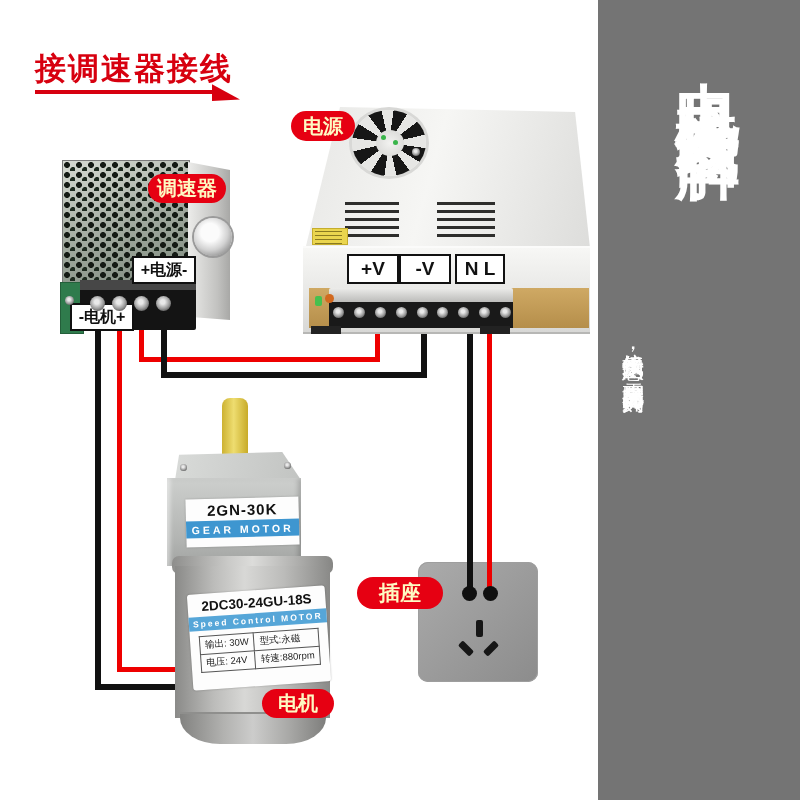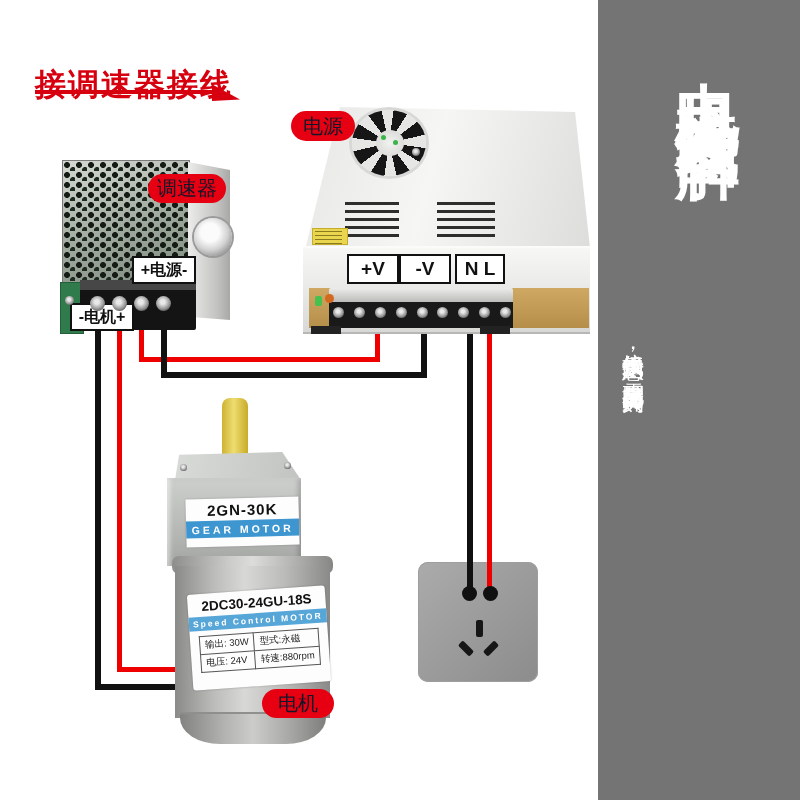--- a/index.html
+++ b/index.html
@@ -8,27 +8,27 @@
   .abs{position:absolute;}
 
   
   .sidebar{left:598px;top:0;width:202px;height:800px;background:#747474;z-index:1;}
   .sidebar-title{left:676px;top:30px;height:520px;writing-mode:vertical-rl;text-orientation:upright;
     color:#fff;font-size:64px;font-weight:800;letter-spacing:12px;z-index:2;line-height:1;}
   .sidebar-note{left:622px;top:336px;height:460px;writing-mode:vertical-rl;text-orientation:upright;
     color:#fff;font-size:22px;font-weight:400;letter-spacing:1px;z-index:2;line-height:1;}
 
   
-  .page-title{left:35px;top:64px;color:#d7000f;font-size:31px;font-weight:800;letter-spacing:2px;z-index:5;}
+  .page-title{left:35px;top:48px;color:#d7000f;font-size:31px;font-weight:800;letter-spacing:2px;z-index:5;}
   .title-underline{left:35px;top:90px;width:182px;height:4px;background:#d7000f;z-index:5;}
   .title-arrow{left:212px;top:82px;width:28px;height:19px;background:#d7000f;
     clip-path:polygon(0 12%,100% 92%,0 100%);z-index:5;}
 
   
-  .pill{background:#e60012;color:#0f172a;font-weight:400;border-radius:30px;display:flex;
+  .pill{background:#e60012;color:#fef9c3;font-weight:700;border-radius:30px;display:flex;
     align-items:center;justify-content:center;z-index:6;}
 
   
   .wire{z-index:3;}
   .wire.red{background:#ee0000;}
   .wire.black{background:#111111;}
 
   
   .ctl{z-index:4;}
   .ctl-top{left:62px;top:160px;width:126px;height:122px;
@@ -234,15 +234,16 @@
       <tr>
         <td>电压: 24V</td>
         <td>转速:880rpm</td>
       </tr>
     </tbody>
       </table>
   </div>
 
   <div class="abs pill" style="left:148px;top:174px;width:78px;height:29px;font-size:20px;">调速器</div>
   <div class="abs pill" style="left:291px;top:111px;width:64px;height:30px;font-size:20px;">电源</div>
+  <div class="abs pill" style="left:357px;top:577px;width:86px;height:32px;font-size:21px;">插座</div>
   <div class="abs pill" style="left:262px;top:689px;width:72px;height:29px;font-size:20px;">电机</div>
 
 </div>
 
 </body></html>

